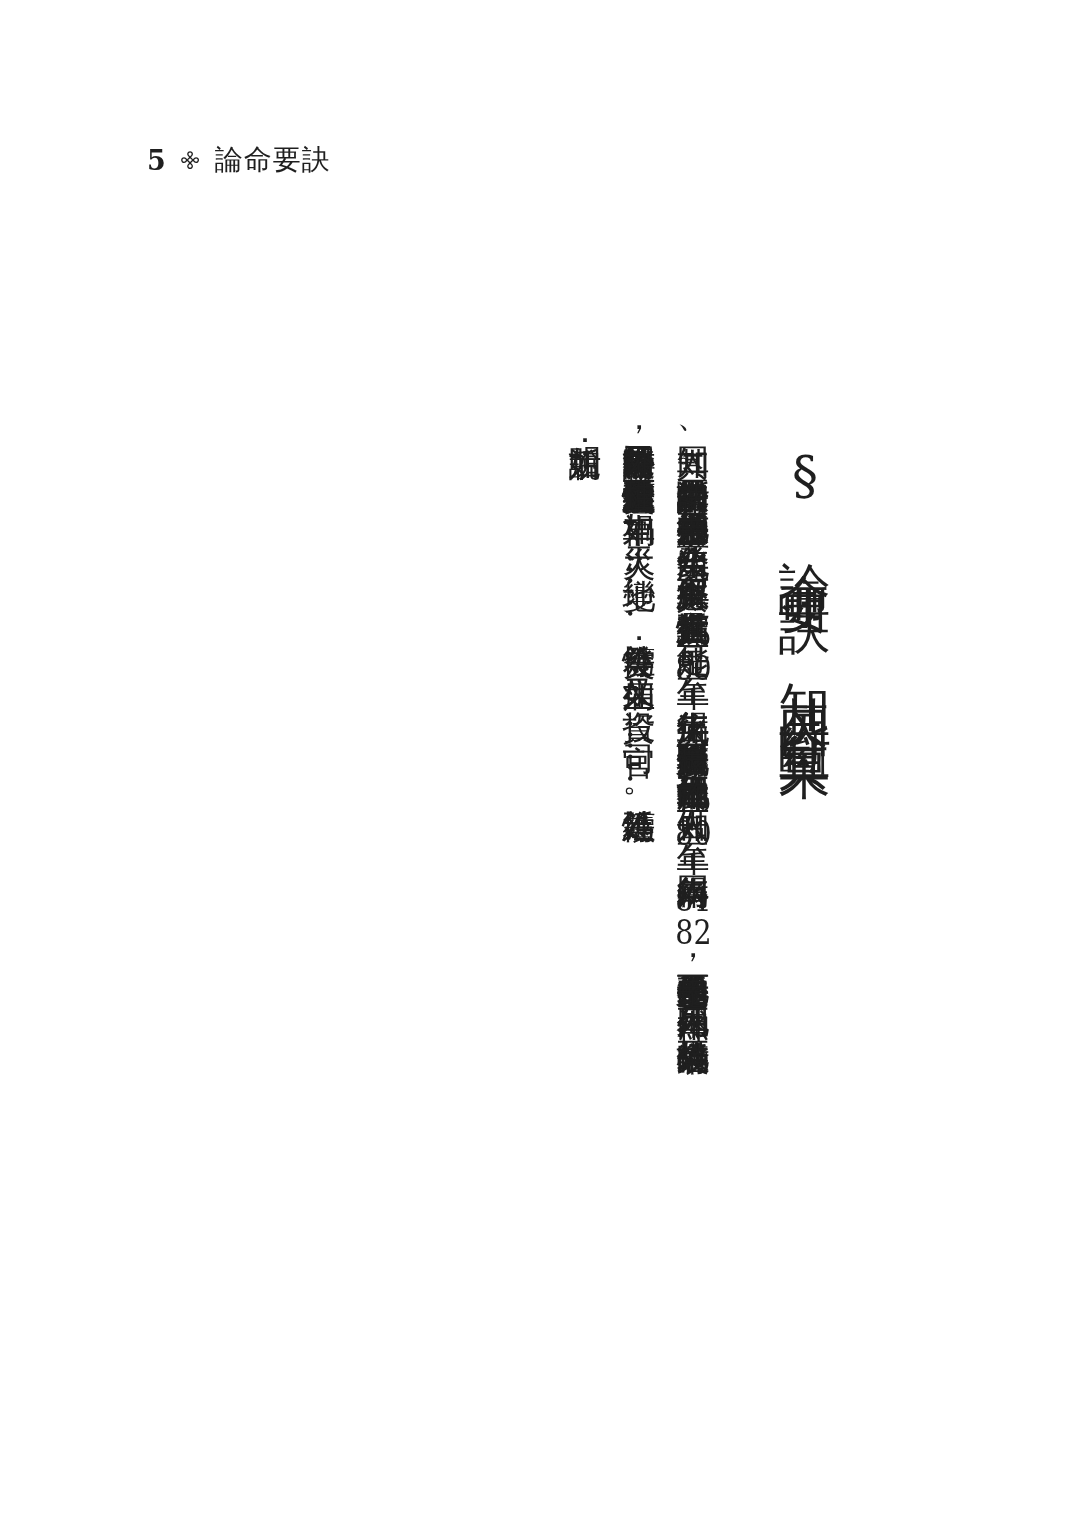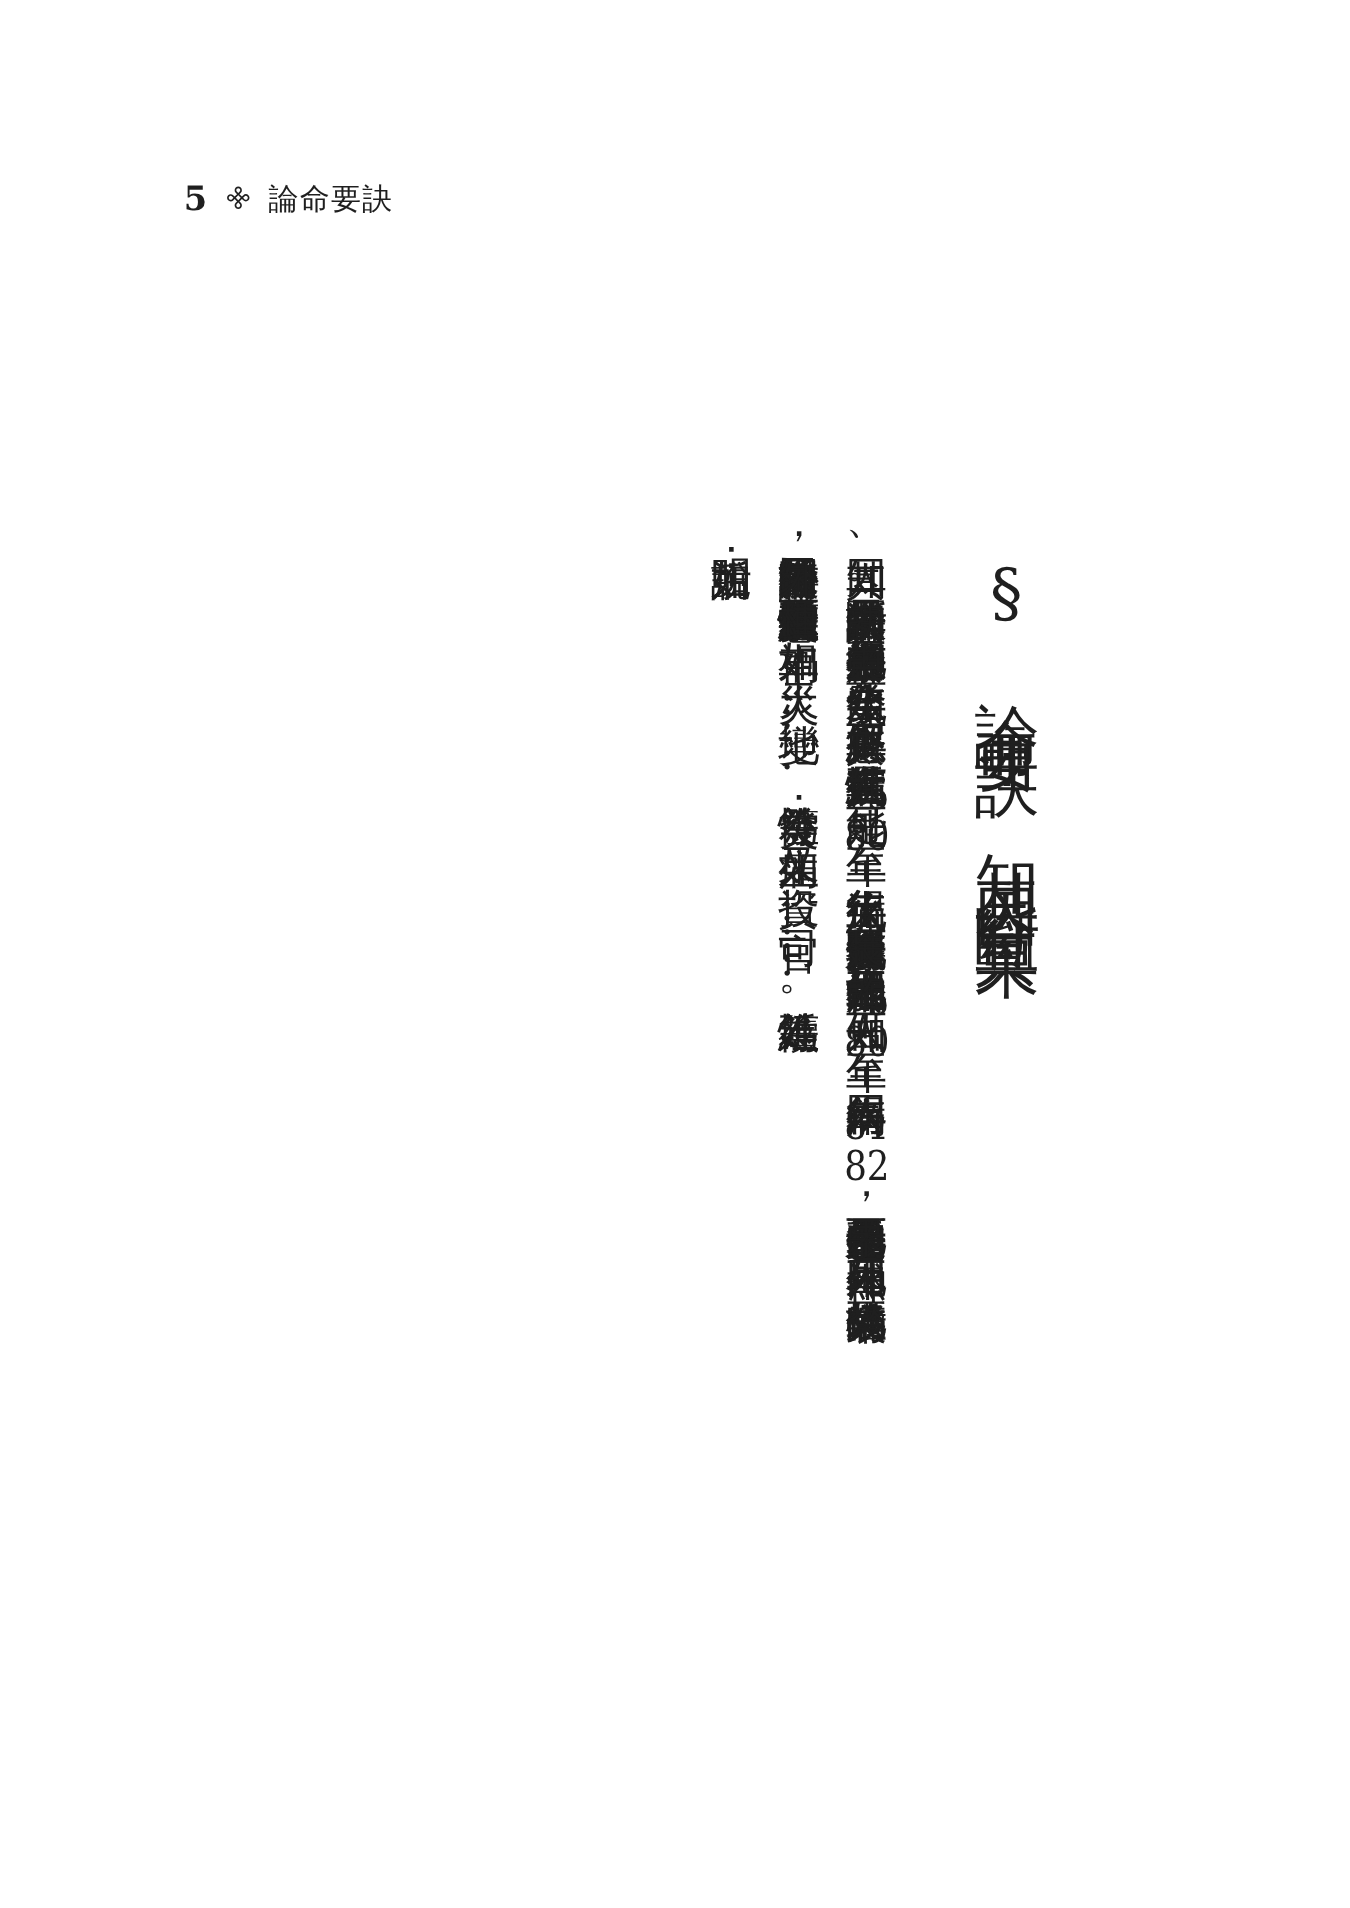--- a/index.html
+++ b/index.html
@@ -28,24 +28,23 @@
   }
   .ornament {
     display: inline-block;
     font-family: "DejaVu Sans", "Liberation Sans", sans-serif;
     font-size: 19px;
     line-height: 1;
     margin: 0 16px 0 14px;
     transform: rotate(45deg);
   }
   .running-title {
-    font-size: 24px;
+    font-size: 28px;
     letter-spacing: 1px;
     line-height: 1;
-    font-family: Liberation Serif, serif;
   }
   
   .article {
     position: absolute;
     top: 355px;
     right: 240px;
     height: 1056px;
     writing-mode: vertical-rl;
   }
   .article-title {

